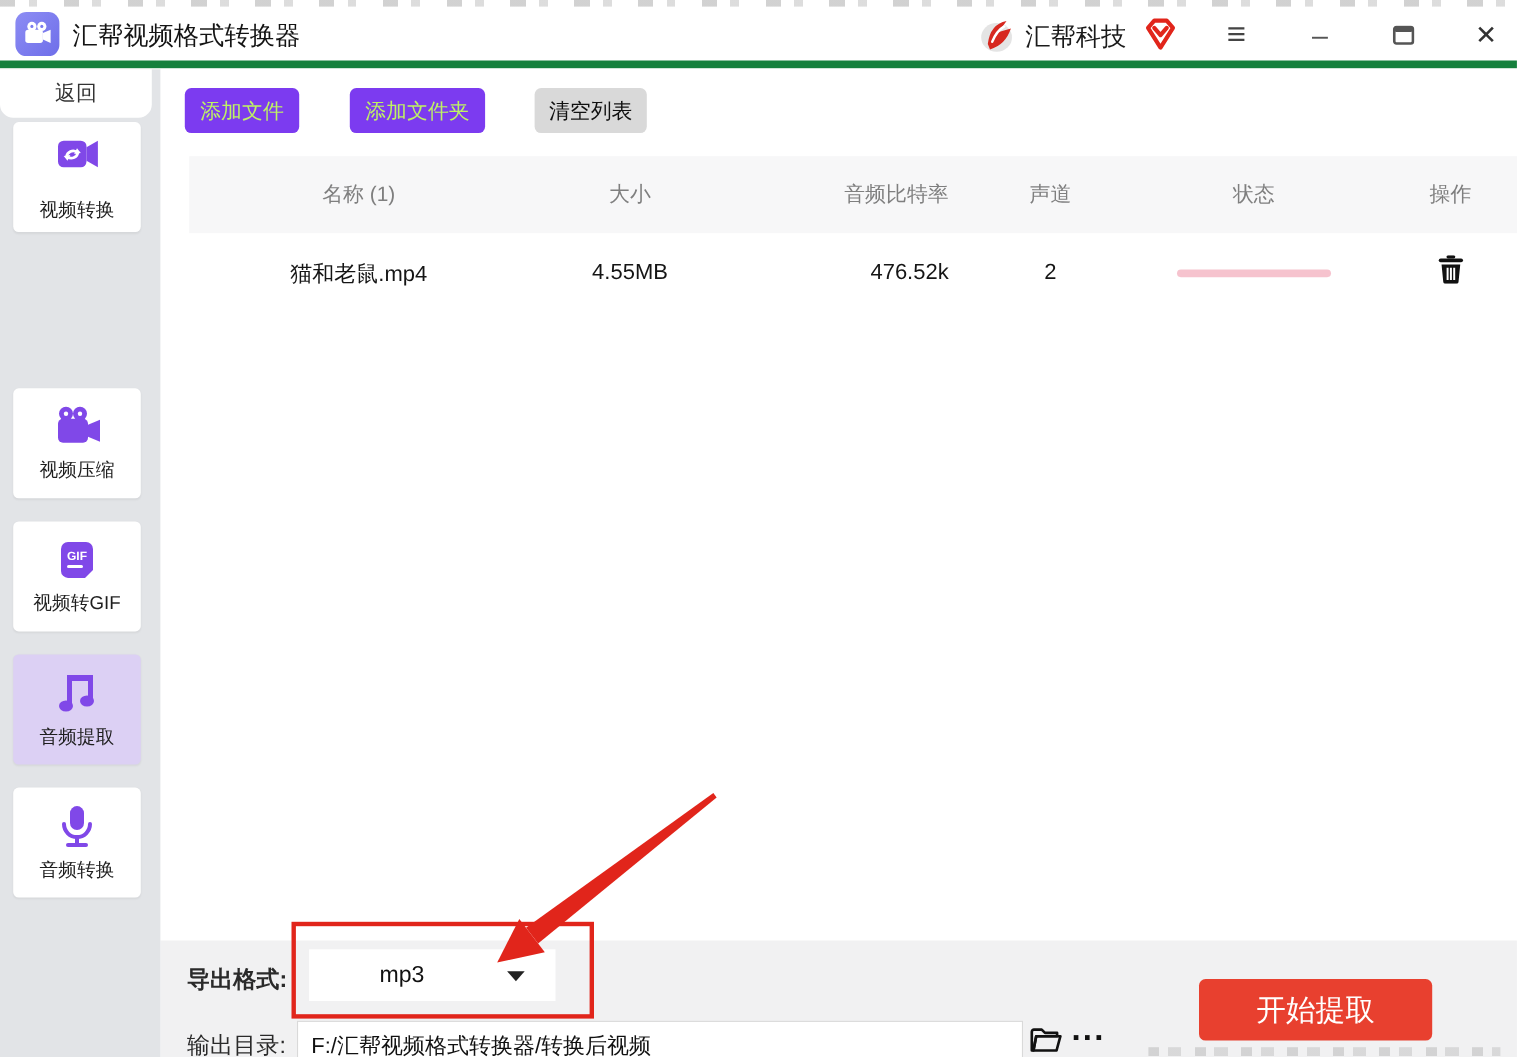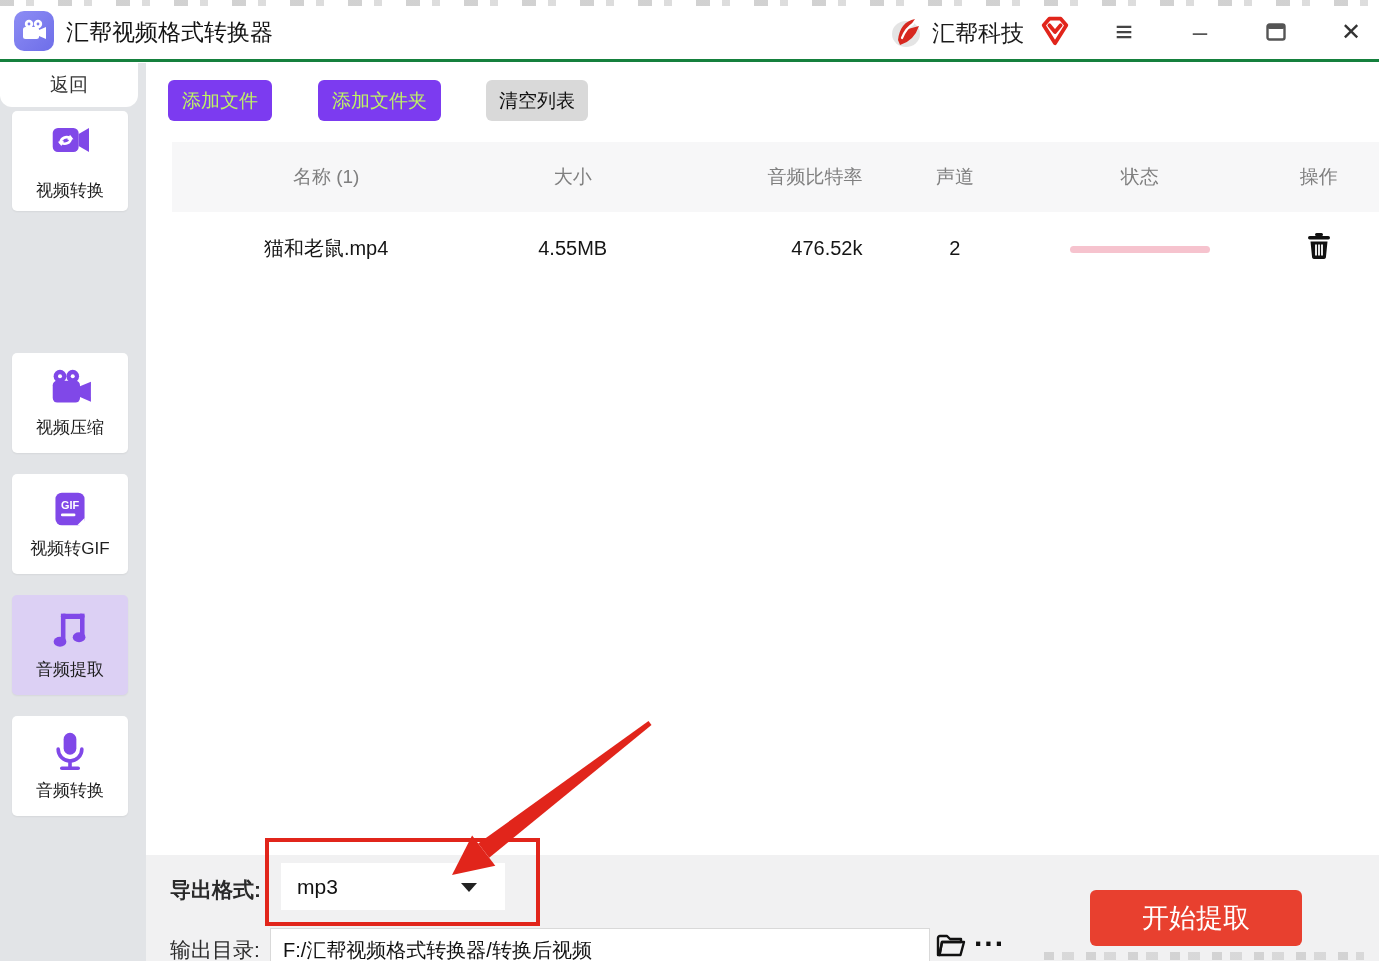--- a/index.html
+++ b/index.html
@@ -11,21 +11,21 @@
     --sidebar-bg:#e2e4e7;
     --active-item-bg:#dcd0f4;
     --footer-bg:#f1f1f2;
     --header-row-bg:#f7f7f8;
   }
   *{margin:0;padding:0;box-sizing:border-box;}
   html,body{width:1379px;height:961px;overflow:hidden;}
   body{font-family:"Liberation Sans",sans-serif;background:#fff;position:relative;}
 
   
-  .titlebar{position:absolute;left:0;top:0;width:1379px;height:62px;background:#fff;border-bottom:3px solid #15803d;}
+  .titlebar{position:absolute;left:0;top:0;width:1379px;height:62px;background:#fff;border-bottom:7px solid #15803d;}
   .edge-artifact{position:absolute;left:0;top:0;width:1379px;height:6px;
     background:repeating-linear-gradient(90deg,#9a9a9a 0 14px,transparent 14px 26px,#b3b3b3 26px 34px,transparent 34px 58px);
     opacity:.45;}
   .app-icon{position:absolute;left:14px;top:11px;width:40px;height:40px;border-radius:10px;
     background:linear-gradient(135deg,#8d8df4,#6e6ee9);display:flex;align-items:center;justify-content:center;}
   .app-title{position:absolute;left:66px;top:17px;font-size:23px;color:#141414;}
   .brand-logo{position:absolute;left:888px;top:14px;width:36px;height:36px;}
   .brand-name{position:absolute;left:932px;top:18px;font-size:23px;color:#1a1a1a;}
   .vip-badge{position:absolute;left:1038px;top:14px;width:34px;height:34px;}
   .win-btn{position:absolute;top:14px;width:44px;height:36px;display:flex;align-items:center;justify-content:center;
@@ -60,21 +60,21 @@
   .c0{width:25%;}.c1{width:15%;}.c2{width:16%;text-align:right;}.c3{width:15%;}.c4{width:15%;}.c5{width:14%;}
   .thead{position:absolute;left:0;top:79px;height:70px;background:var(--header-row-bg);font-size:19px;color:#7f7f7f;}
   .trow{position:absolute;left:0;top:150px;height:70px;background:#fff;font-size:20px;color:#151515;}
   .progress-track{display:inline-block;width:140px;height:7px;border-radius:4px;background:var(--progress-pink);vertical-align:middle;}
   .trash-btn{background:none;border:none;cursor:pointer;}
 
   
   .footer{position:absolute;left:146px;top:855px;width:1233px;height:106px;background:var(--footer-bg);}
   .export-label{position:absolute;left:24px;top:21px;font-size:21px;color:#2a2a2a;font-weight:bold;}
   .format-select{position:absolute;left:135px;top:8px;width:224px;height:47px;background:#fff;cursor:pointer;
-    display:flex;align-items:center;}
+    display:flex;align-items:center;padding-left:48px;}
   .format-value{font-size:21px;color:#111;margin-left:16px;}
   .caret{position:absolute;right:28px;top:20px;width:0;height:0;border-left:8px solid transparent;
     border-right:8px solid transparent;border-top:9px solid #222;}
   .output-label{position:absolute;left:24px;top:81px;font-size:21px;color:#2a2a2a;}
   .output-input{position:absolute;left:124px;top:73px;width:660px;height:44px;background:#fff;border:1px solid #d9d9d9;
     font-size:20px;color:#111;padding:0 12px;font-family:inherit;}
   .folder-btn{position:absolute;left:788px;top:76px;width:34px;height:32px;background:none;border:none;cursor:pointer;}
   .more-btn{position:absolute;left:828px;top:64px;background:none;border:none;font-size:30px;font-weight:bold;
     color:#111;cursor:pointer;letter-spacing:2px;}
   .start-btn{position:absolute;left:944px;top:35px;width:212px;height:56px;background:var(--danger-red);

